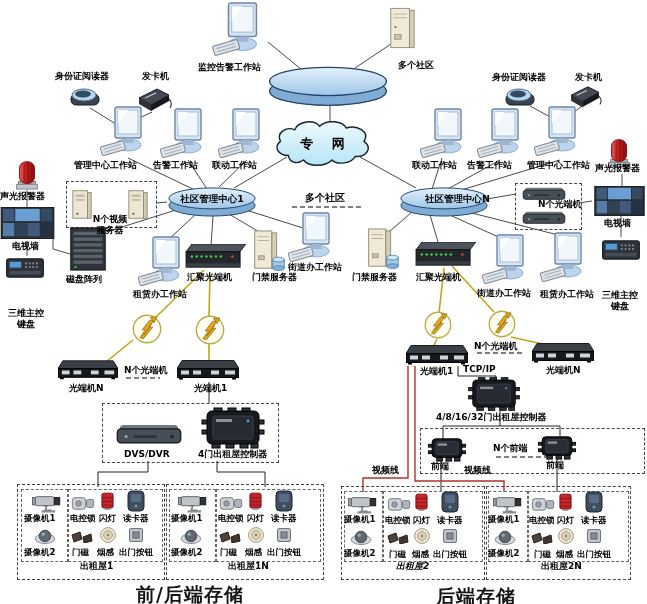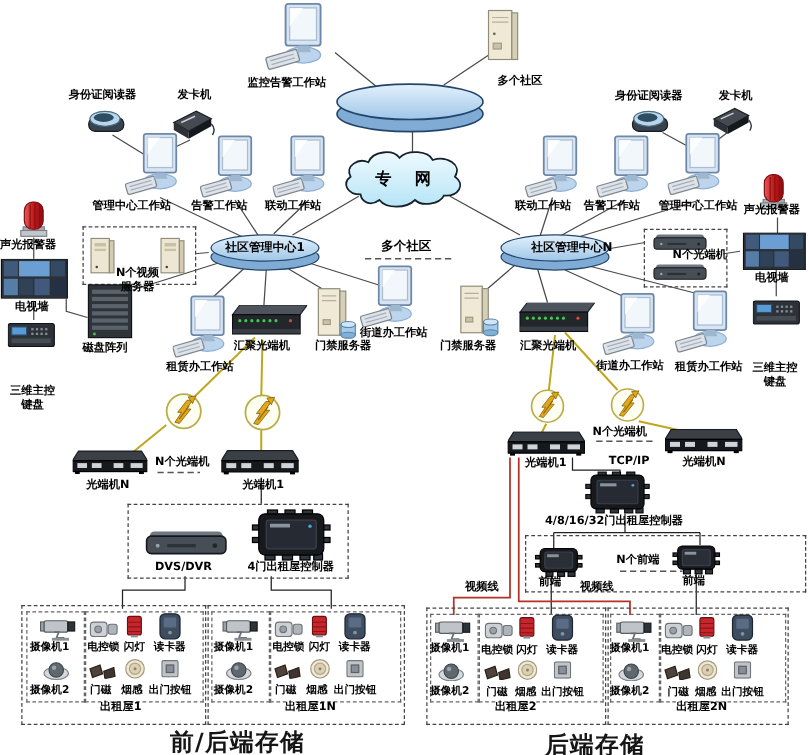--- a/index.html
+++ b/index.html
@@ -509,21 +509,21 @@
       <use href="#s-bolt"></use>
     </svg>
   <svg class="ic" style="left:488px;top:310px;" width="28" height="28">
       <use href="#s-bolt"></use>
     </svg>
   <span class="lb" style="left:474px;top:341px;">N个光端机</span>
   <svg class="ic" style="left:406px;top:345px;" width="62" height="21">
       <use href="#s-otm"></use>
     </svg>
   <span class="lb" style="left:420px;top:366px;">光端机1</span>
-  <span class="lb" style="left:463px;top:364px;margin-left:24px;">TCP/IP</span>
+  <span class="lb" style="left:463px;top:364px;">TCP/IP</span>
   <svg class="ic" style="left:532px;top:343px;" width="62" height="21">
       <use href="#s-otm"></use>
     </svg>
   <span class="lb" style="left:546px;top:365px;">光端机N</span>
 
   <svg class="ic" style="left:460px;top:376px;" width="68" height="36">
       <use href="#s-ctrl"></use>
     </svg>
   <span class="lb" style="left:436px;top:412px;">4/8/16/32门出租屋控制器</span>
 
@@ -633,21 +633,21 @@
     </svg>
   <span class="lb sm" style="left:389px;top:549px;">门磁</span>
   <svg class="ic" style="left:414px;top:528px;" width="16" height="16">
       <use href="#s-smoke"></use>
     </svg>
   <span class="lb sm" style="left:412px;top:549px;">烟感</span>
   <svg class="ic" style="left:443px;top:529px;" width="14" height="14">
       <use href="#s-button"></use>
     </svg>
   <span class="lb sm" style="left:433px;top:549px;">出门按钮</span>
-  <span class="lb" style="left:396px;top:561px;">出租屋2</span>
+  <span class="lb" style="left:396px;top:561px;font-style:italic;">出租屋2</span>
 
   <svg class="ic" style="left:491px;top:494px;" width="34" height="20">
       <use href="#s-bullet"></use>
     </svg>
   <span class="lb sm" style="left:488px;top:514px;">摄像机1</span>
   <svg class="ic" style="left:494px;top:529px;" width="22" height="16">
       <use href="#s-dome"></use>
     </svg>
   <span class="lb sm" style="left:488px;top:548px;">摄像机2</span>
   <svg class="ic" style="left:531px;top:496px;" width="24" height="16">

